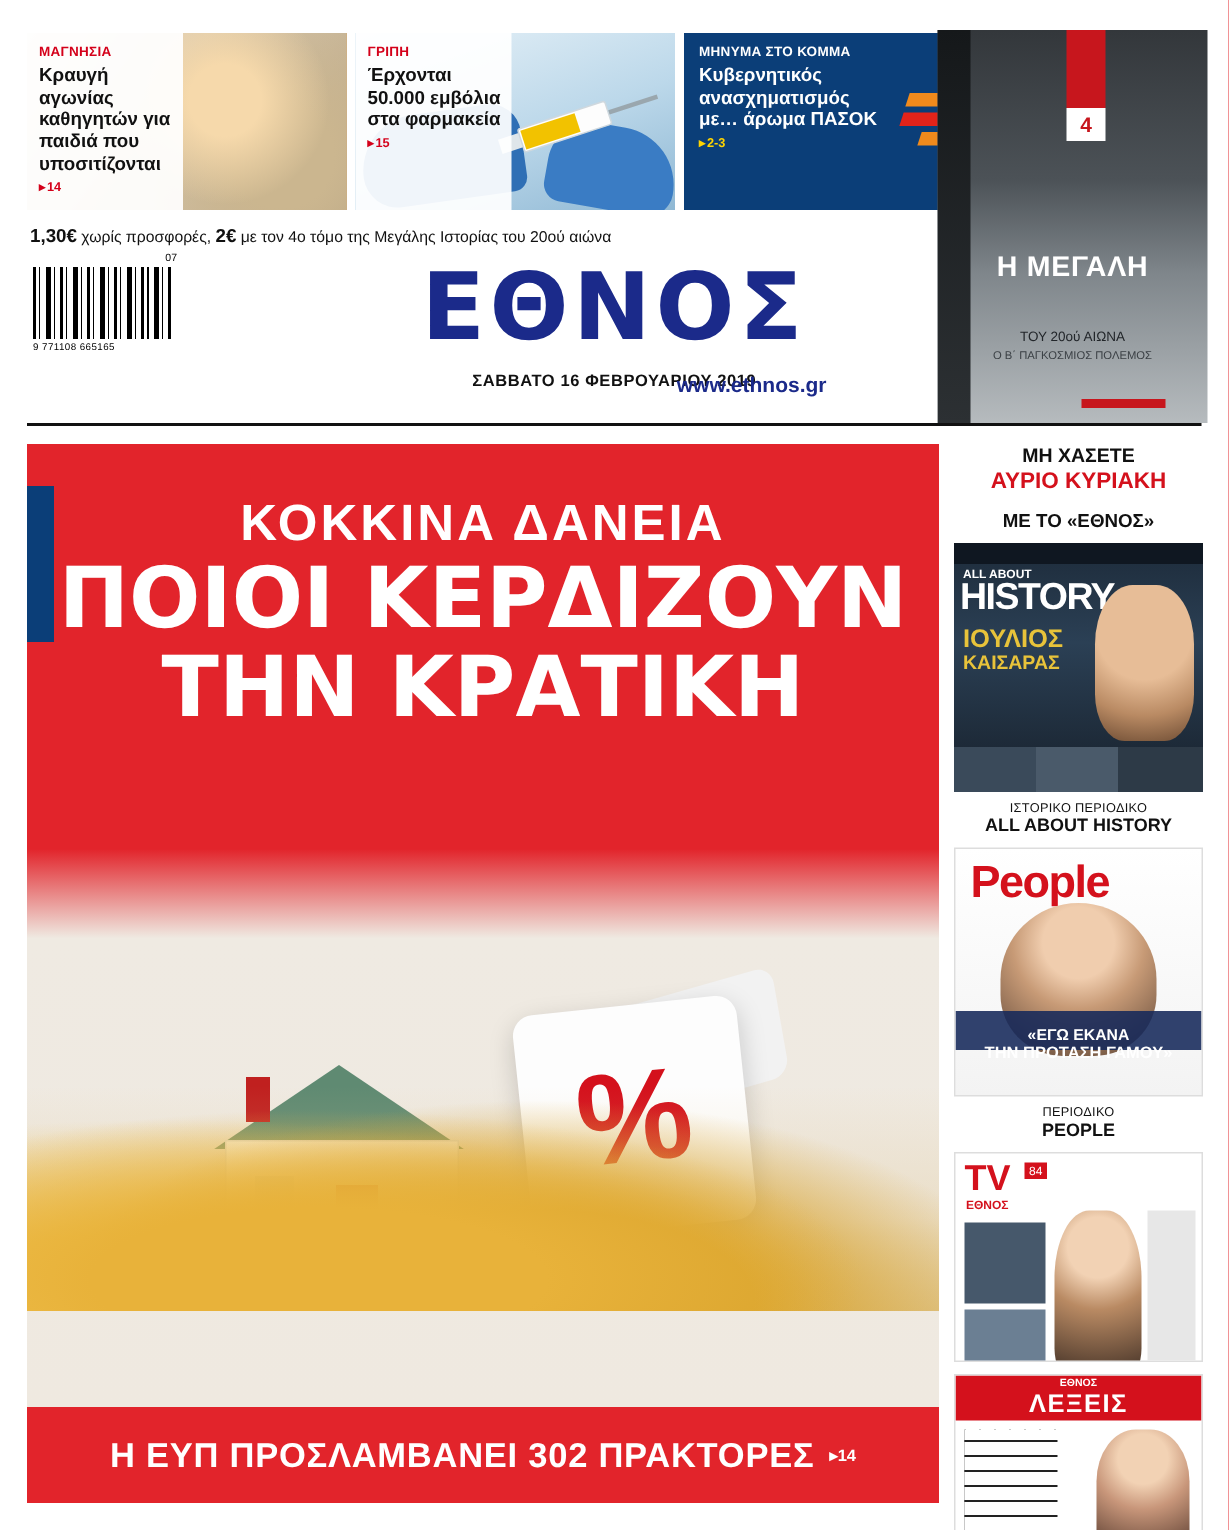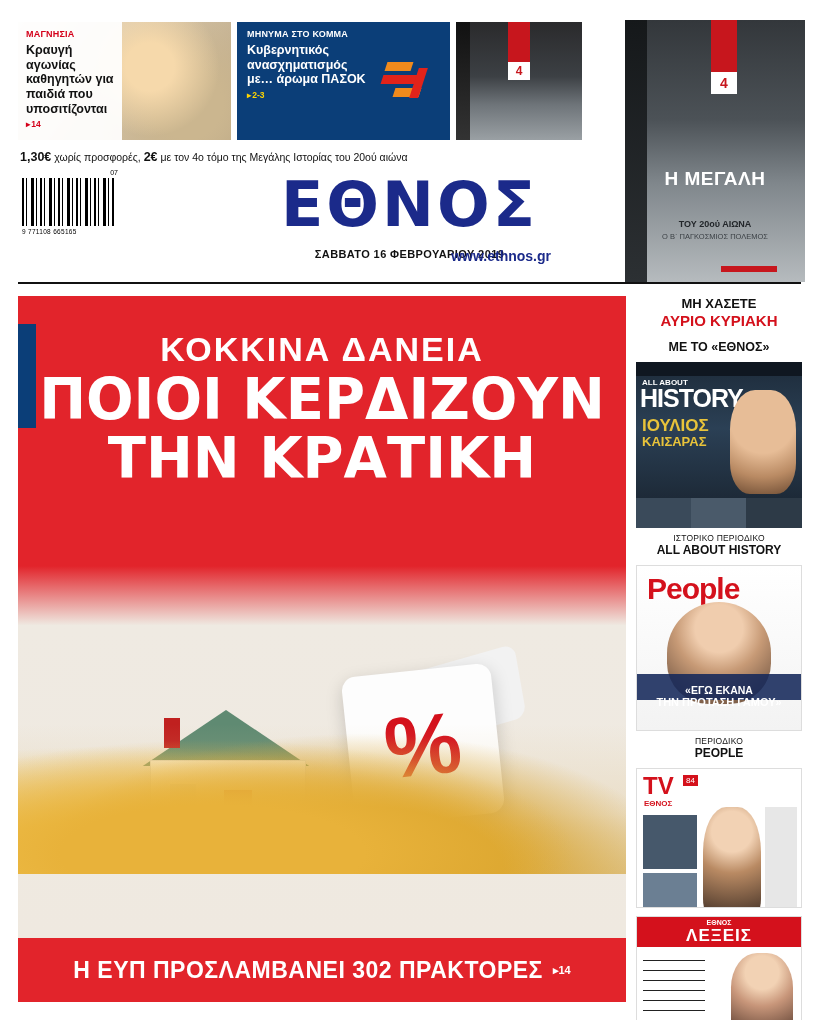--- a/index.html
+++ b/index.html
@@ -122,21 +122,21 @@
   .bookpromo .bstrip { position:absolute; left:0; top:0; bottom:0; width:22px;
       background: linear-gradient(180deg,#15181a,#2c3033); }
   .bookpromo .bribbon { position:absolute; left: 86px; top:0; width: 26px; height: 52px; background:#c7161d;}
   .bookpromo .bnum { position:absolute; left:86px; top:52px; width:26px; height:22px; background:#fff;
       color:#c7161d; font-weight:700; font-size:14px; text-align:center; line-height:22px;}
   .bookpromo .t1l { position:absolute; left:0; right:0; top: 148px; text-align:center;
       color:#fff; font-weight:700; font-size:19px; letter-spacing:.5px;}
   .bookpromo .t2l { position:absolute; left:0; right:0; top: 170px; text-align:center;
       color:#c7161d; font-weight:700; font-size:25px; letter-spacing:.5px;}
   .bookpromo .t3l { position:absolute; left:0; right:0; top: 199px; text-align:center;
-      color:#22262a; font-weight:700; font-size:9px;}
+      color:#22262a; font-weight:400; font-size:9px;}
   .bookpromo .t4l { position:absolute; left:0; right:0; top: 212px; text-align:center;
       color:#3b4045; font-size:7.5px;}
   .bookpromo .redbar { position:absolute; left: 96px; right: 28px; bottom: 10px; height:6px; background:#c7161d;}
 
   .ruleline { position:absolute; left: 18px; right: 18px; top: 282px; height: 2px; background:#111; }
 
   
   .feature {
     position:absolute; left: 18px; top: 296px; width: 608px; height: 706px;
     background: #e2242b; overflow:hidden;
@@ -260,20 +260,39 @@
     <div class="ph"></div>
     <div class="txtbox">
       <div class="kicker">ΜΑΓΝΗΣΙΑ</div>
       <div class="theadline">
         <span>Κραυγή αγωνίας καθηγητών για παιδιά που υποσιτίζονται</span>
         <span class="pgref">14</span>
       </div>
     </div>
   </div>
 
+  <div class="teaser t2">
+    <div class="ph">
+      <div class="glove"></div>
+      <div class="glove2"></div>
+      <div class="syringe">
+        <div class="plunger"></div>
+          <div class="barrel"></div>
+          <div class="liquid"></div>
+          <div class="needle"></div>
+      </div>
+    </div>
+    <div class="txtbox">
+      <div class="kicker">ΓΡΙΠΗ</div>
+      <div class="theadline">
+        <span>Έρχονται 50.000 εμβόλια στα φαρμακεία</span>
+        <span class="pgref">15</span>
+      </div>
+    </div>
+  </div>
 
   <div class="teaser t3">
     <div class="inner">
       <div class="kicker">ΜΗΝΥΜΑ ΣΤΟ ΚΟΜΜΑ</div>
       <div class="theadline" style="width:120px">
         <span>Κυβερνητικός ανασχηματισμός με… άρωμα ΠΑΣΟΚ</span>
         <span class="pgref">2-3</span>
       </div>
     </div>
     <div class="logo">

